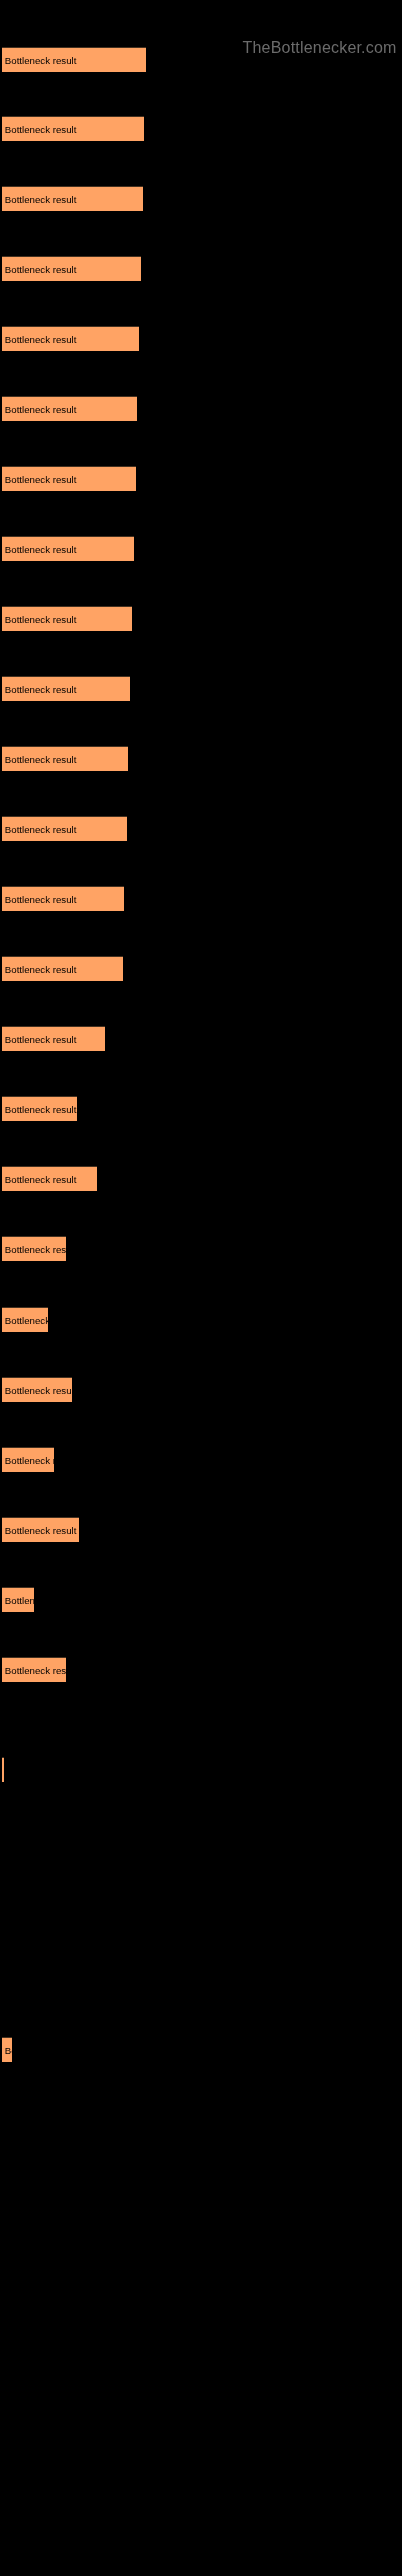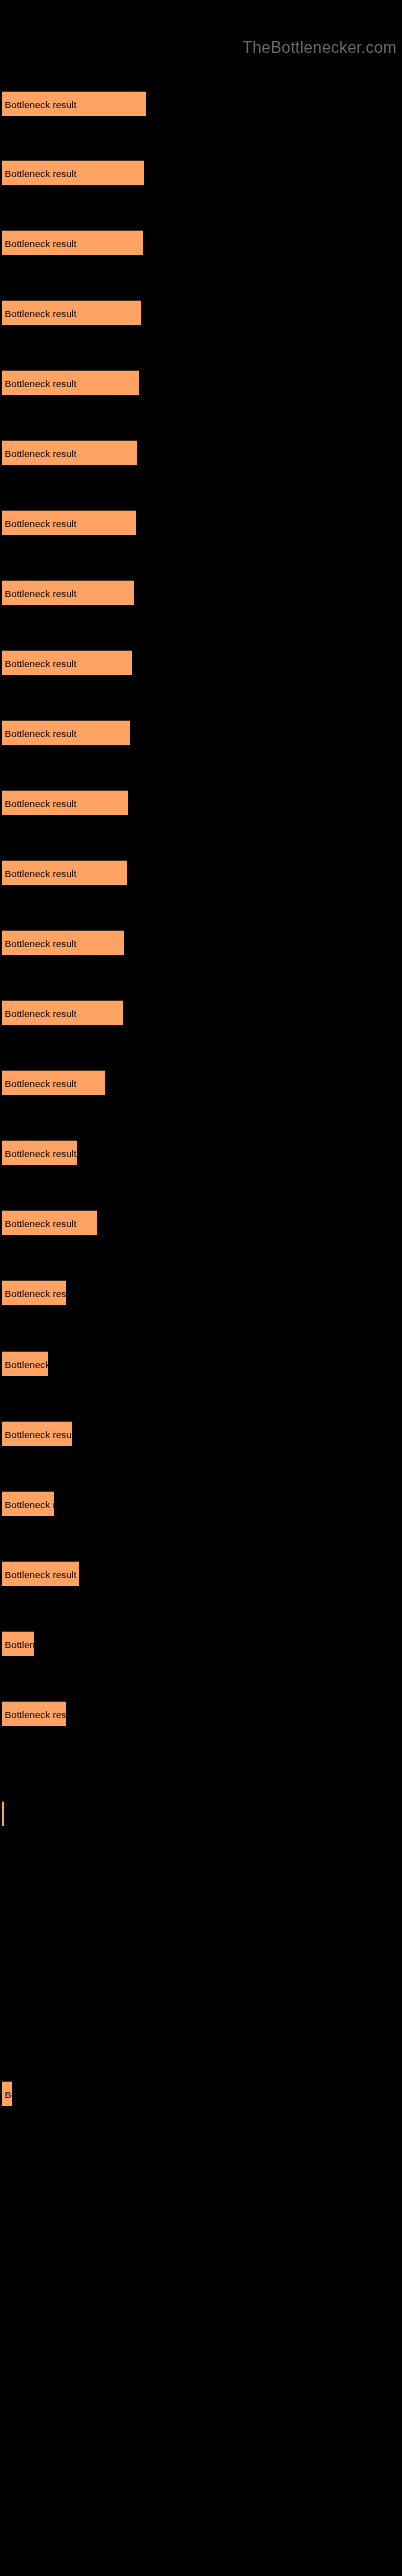--- a/index.html
+++ b/index.html
@@ -18,21 +18,20 @@
   }
   #chart{position:absolute;left:0;top:0;width:403px;height:2576px;}
   .bar-row{position:absolute;left:0;height:25px;}
   .bar{
     position:absolute;left:1.6px;top:0;height:25px;
     background:#ffa364;
     border-top:1.6px solid #42301f;
     box-sizing:border-box;
     overflow:hidden;
     white-space:nowrap;
-    margin-top:44px;
   }
   .bar-label{
     position:absolute;left:3.2px;top:50%;transform:translateY(-50%);
     font-size:9.7px;color:#000;white-space:nowrap;
     font-family:"Liberation Sans", sans-serif;
   }
 </style>
 </head>
 <body>
 

